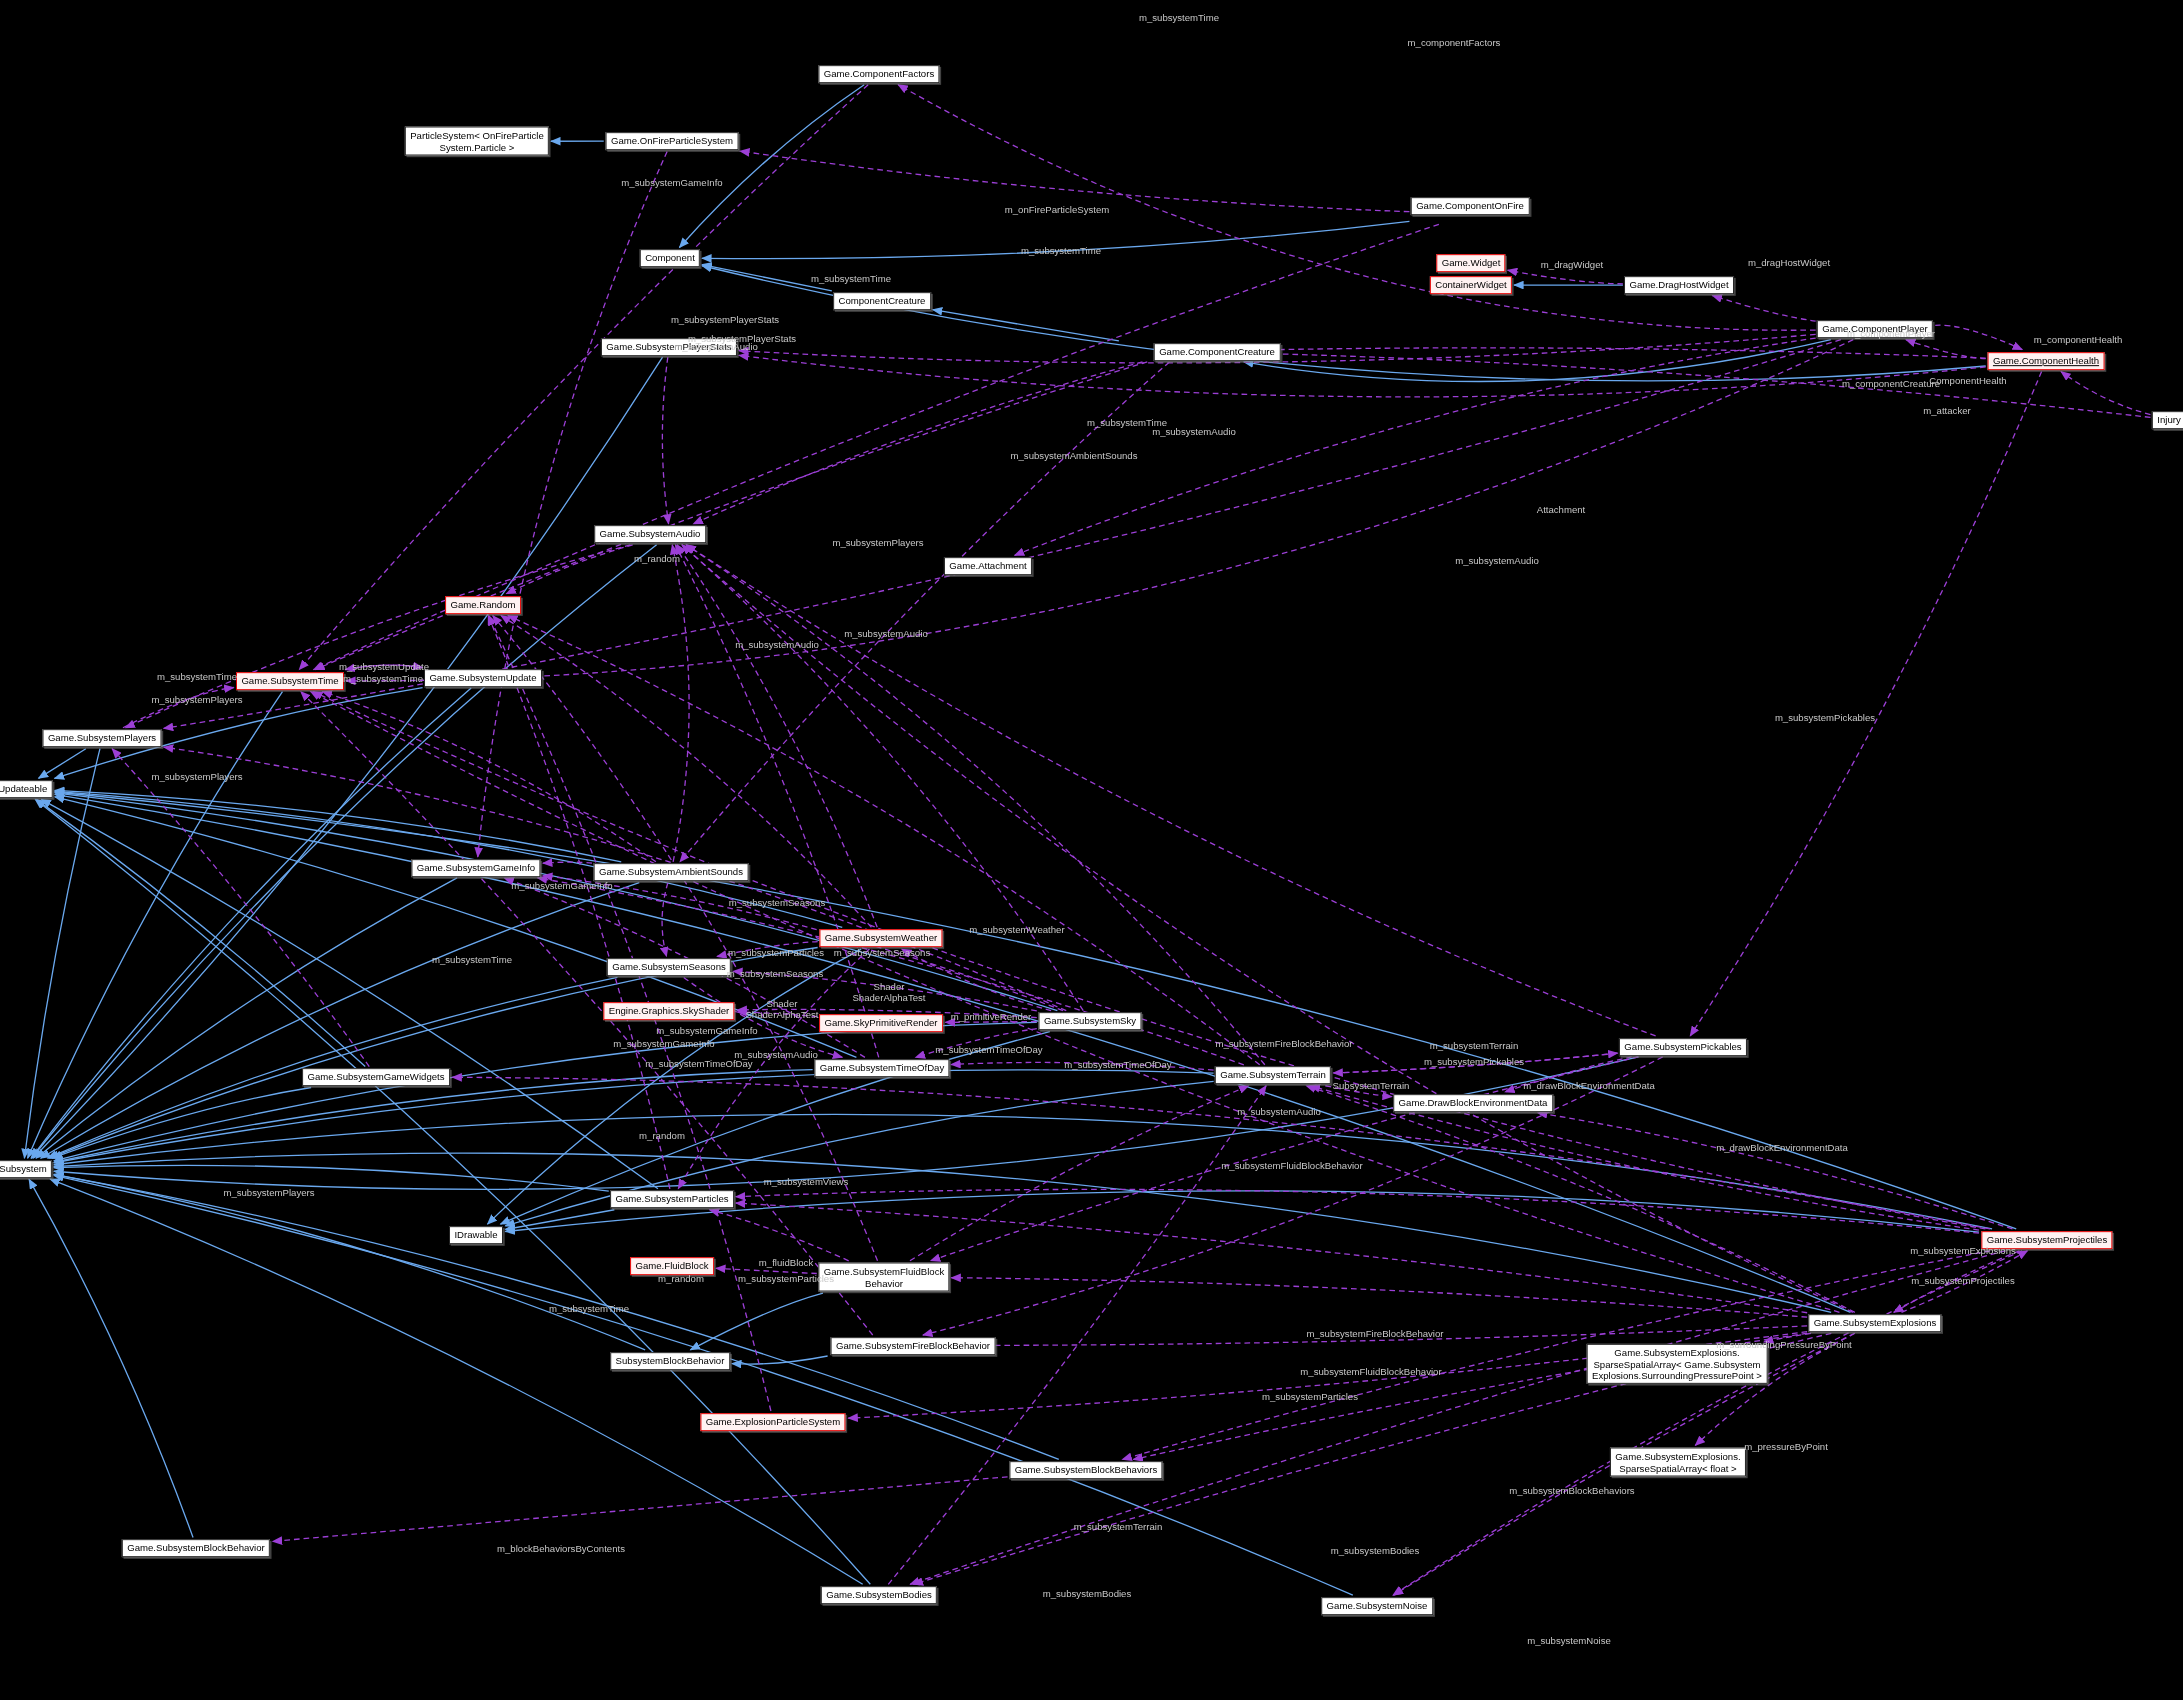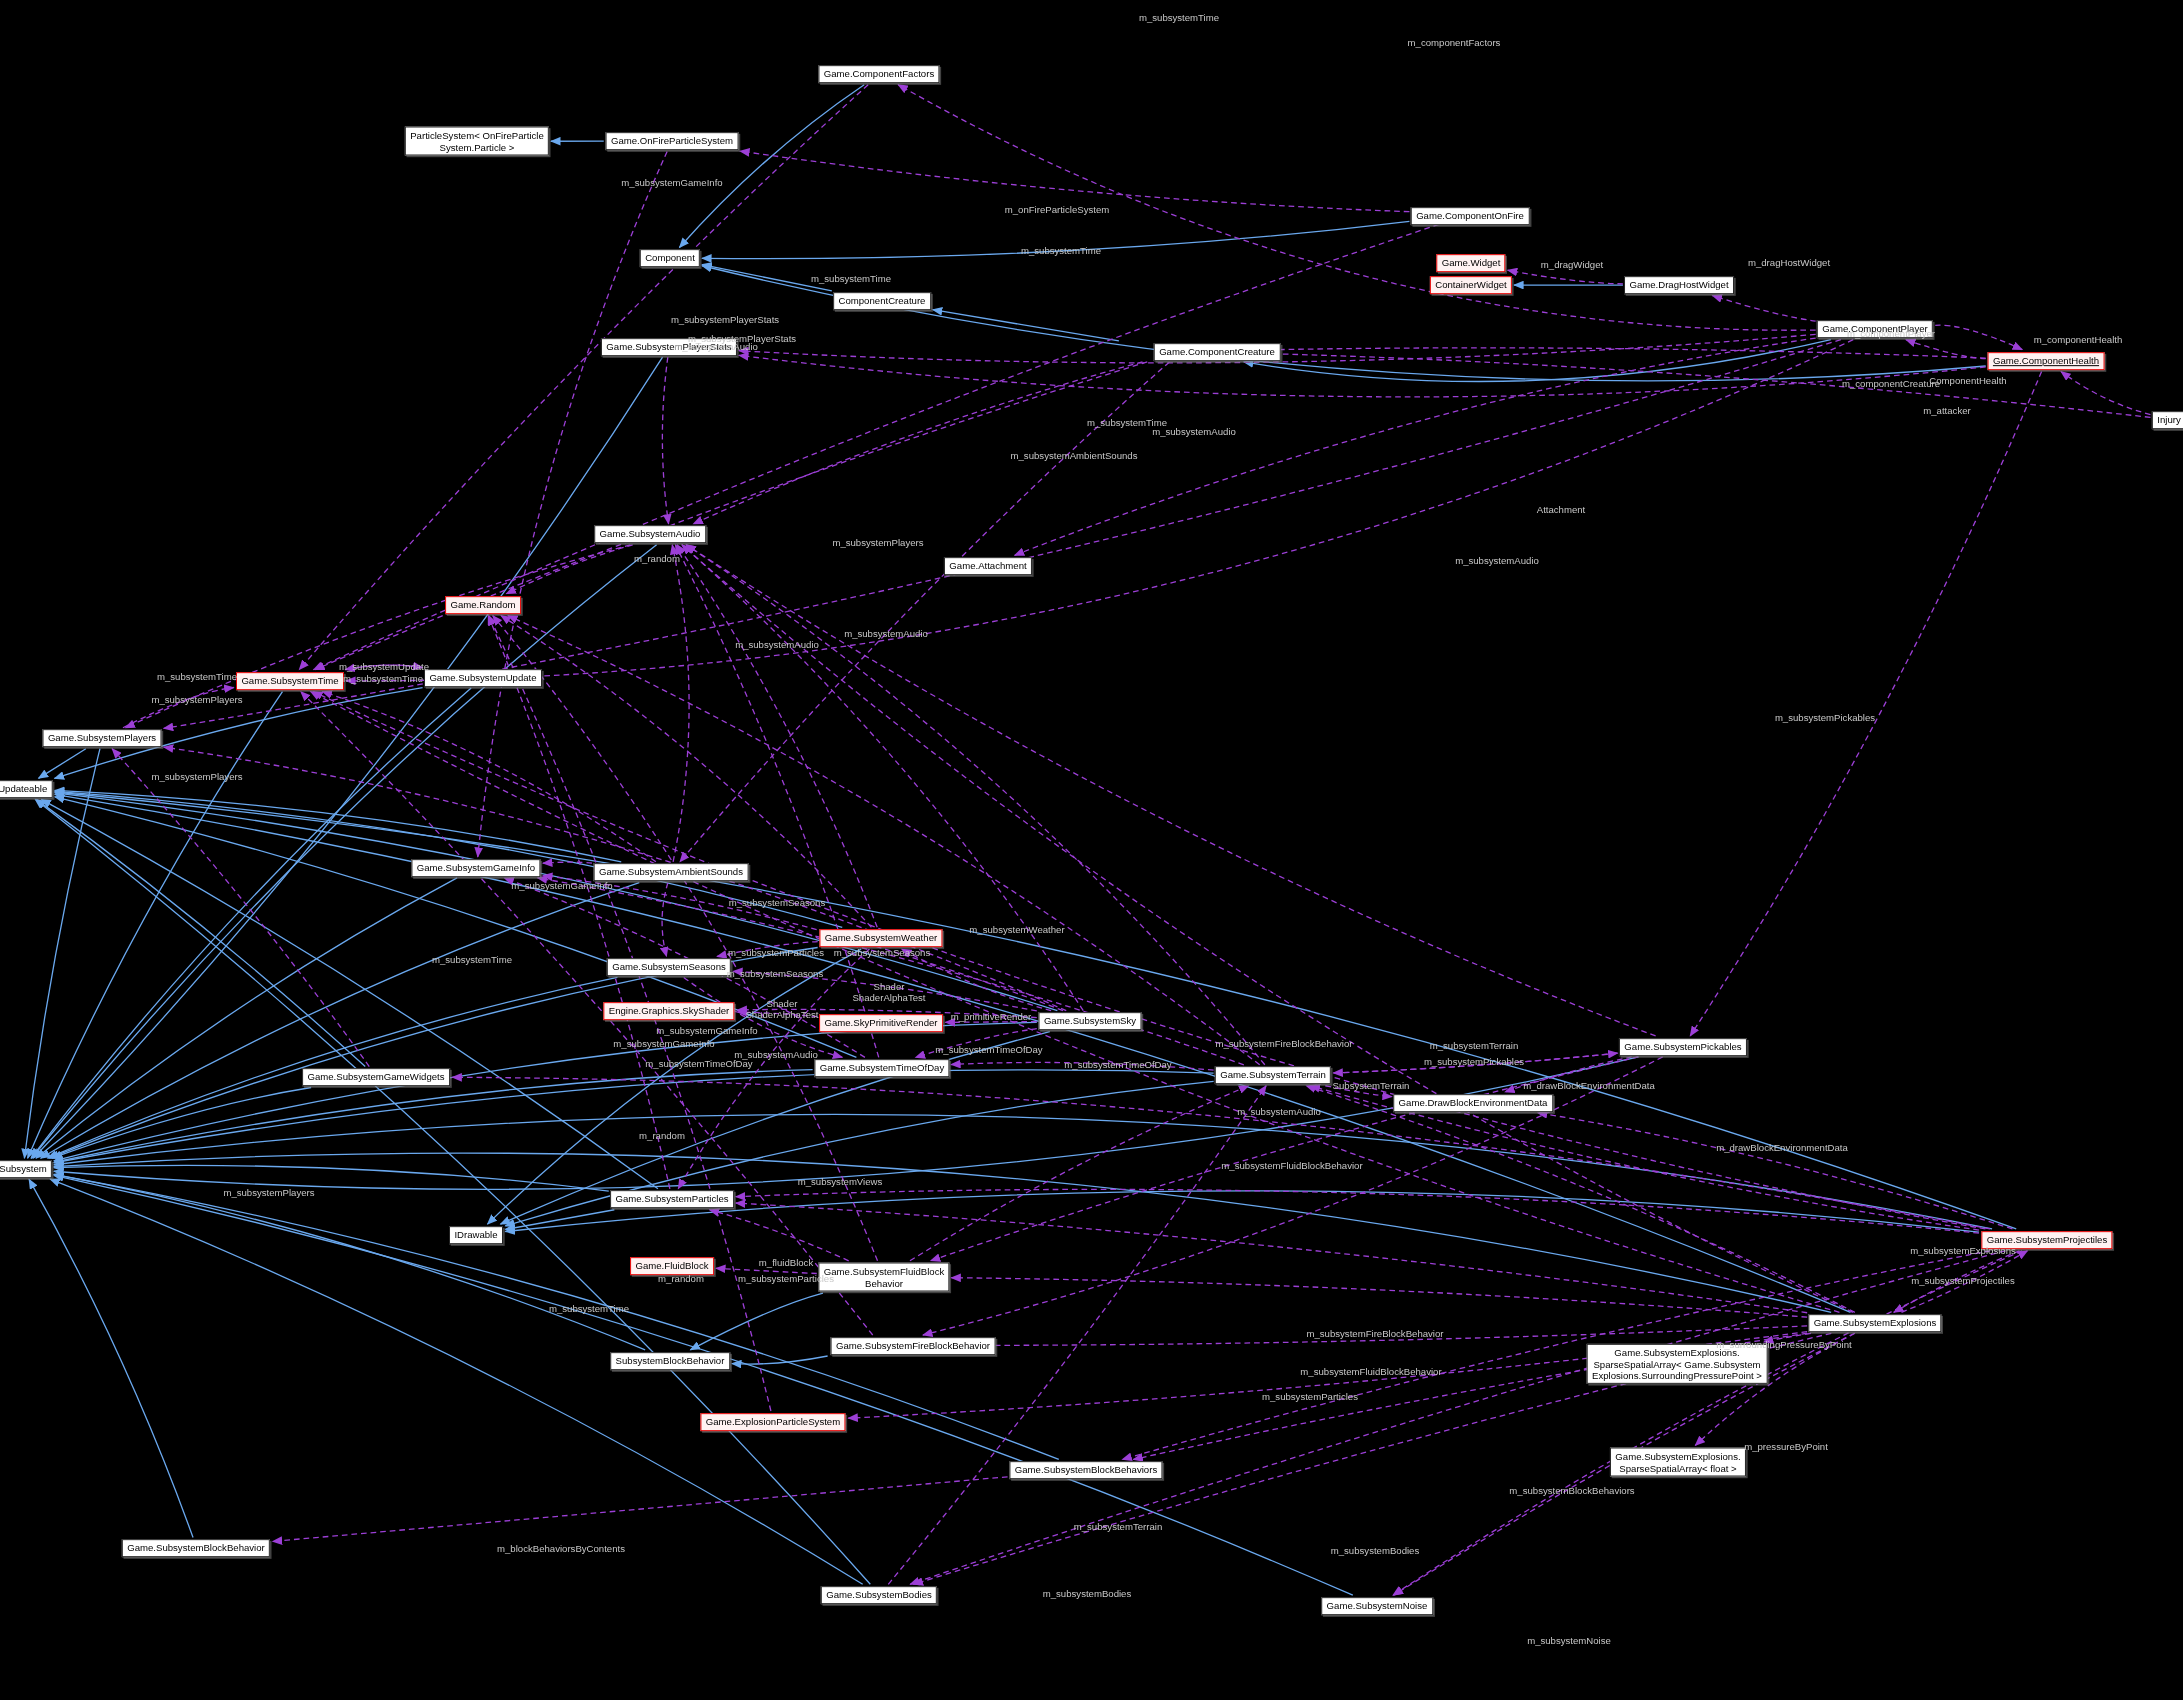--- a/index.html
+++ b/index.html
@@ -166,21 +166,21 @@
         <path d="M2848.1,2439.0 Q2023.7,2147.6 1230.4,2011.0" fill="none" stroke-width="3" stroke="#9c3fd6" stroke-dasharray="13,9" marker-end="url(#arrow-use)"></path>
         <path d="M4546.7,2815.0 Q2590.1,2466.3 716.1,1584.0" fill="none" stroke-width="3" stroke="#9c3fd6" stroke-dasharray="13,9" marker-end="url(#arrow-use)"></path>
         <path d="M4212.5,3006.0 Q2403.9,2479.9 710.3,1584.0" fill="none" stroke-width="3" stroke="#9c3fd6" stroke-dasharray="13,9" marker-end="url(#arrow-use)"></path>
         <path d="M1501.5,1974.0 Q1130.9,1716.0 737.5,1584.0" fill="none" stroke-width="3" stroke="#9c3fd6" stroke-dasharray="13,9" marker-end="url(#arrow-use)"></path>
       </g>
   </svg>
 <div class="node" style="left: 879px; top: 74px;">Game.ComponentFactors</div>
     <div class="node" style="left: 477px; top: 141px;">ParticleSystem&lt; OnFireParticle
 System.Particle &gt;</div>
     <div class="node" style="left: 672px; top: 141px;">Game.OnFireParticleSystem</div>
-    <div class="node" style="left: 1470px; top: 216px;">Game.ComponentOnFire</div>
+    <div class="node" style="left: 1470px; top: 206px;">Game.ComponentOnFire</div>
     <div class="node" style="left: 670px; top: 258px;">Component</div>
     <div class="node red" style="left: 1471px; top: 263px;">Game.Widget</div>
     <div class="node red" style="left: 1471px; top: 285px;">ContainerWidget</div>
     <div class="node" style="left: 1679px; top: 285px;">Game.DragHostWidget</div>
     <div class="node" style="left: 882px; top: 301px;">ComponentCreature</div>
     <div class="node" style="left: 669px; top: 347px;">Game.SubsystemPlayerStats</div>
     <div class="node" style="left: 1181px; top: 352px; margin-left: 36px;">Game.ComponentCreature</div>
     <div class="node" style="left: 1875px; top: 329px;">Game.ComponentPlayer</div>
     <div class="node red" style="left: 2046px; top: 361px; text-decoration: underline;">Game.ComponentHealth</div>
     <div class="node" style="left: 2169px; top: 420px;">Injury</div>
@@ -280,21 +280,21 @@
     <div class="edge-label" style="left: 1474px; top: 1062px;">m_subsystemPickables</div>
     <div class="edge-label" style="left: 1825px; top: 718px;">m_subsystemPickables</div>
     <div class="edge-label" style="left: 1371px; top: 1086px;">SubsystemTerrain</div>
     <div class="edge-label" style="left: 1589px; top: 1086px;">m_drawBlockEnvironmentData</div>
     <div class="edge-label" style="left: 1782px; top: 1148px;">m_drawBlockEnvironmentData</div>
     <div class="edge-label" style="left: 1375px; top: 1334px;">m_subsystemFireBlockBehavior</div>
     <div class="edge-label" style="left: 1284px; top: 1044px;">m_subsystemFireBlockBehavior</div>
     <div class="edge-label" style="left: 786px; top: 1263px;">m_fluidBlock</div>
     <div class="edge-label" style="left: 786px; top: 1279px;">m_subsystemParticles</div>
     <div class="edge-label" style="left: 1310px; top: 1397px;">m_subsystemParticles</div>
-    <div class="edge-label" style="left: 840px; top: 1182px;">m_subsystemViews</div>
+    <div class="edge-label" style="left: 806px; top: 1182px;">m_subsystemViews</div>
     <div class="edge-label" style="left: 1784px; top: 1345px;">m_surroundingPressureByPoint</div>
     <div class="edge-label" style="left: 1786px; top: 1447px;">m_pressureByPoint</div>
     <div class="edge-label" style="left: 1963px; top: 1251px;">m_subsystemExplosions</div>
     <div class="edge-label" style="left: 1963px; top: 1281px;">m_subsystemProjectiles</div>
     <div class="edge-label" style="left: 1572px; top: 1491px;">m_subsystemBlockBehaviors</div>
     <div class="edge-label" style="left: 561px; top: 1549px;">m_blockBehaviorsByContents</div>
     <div class="edge-label" style="left: 1375px; top: 1551px;">m_subsystemBodies</div>
     <div class="edge-label" style="left: 1087px; top: 1594px;">m_subsystemBodies</div>
     <div class="edge-label" style="left: 1569px; top: 1641px;">m_subsystemNoise</div>
     <div class="edge-label" style="left: 589px; top: 1309px;">m_subsystemTime</div>

